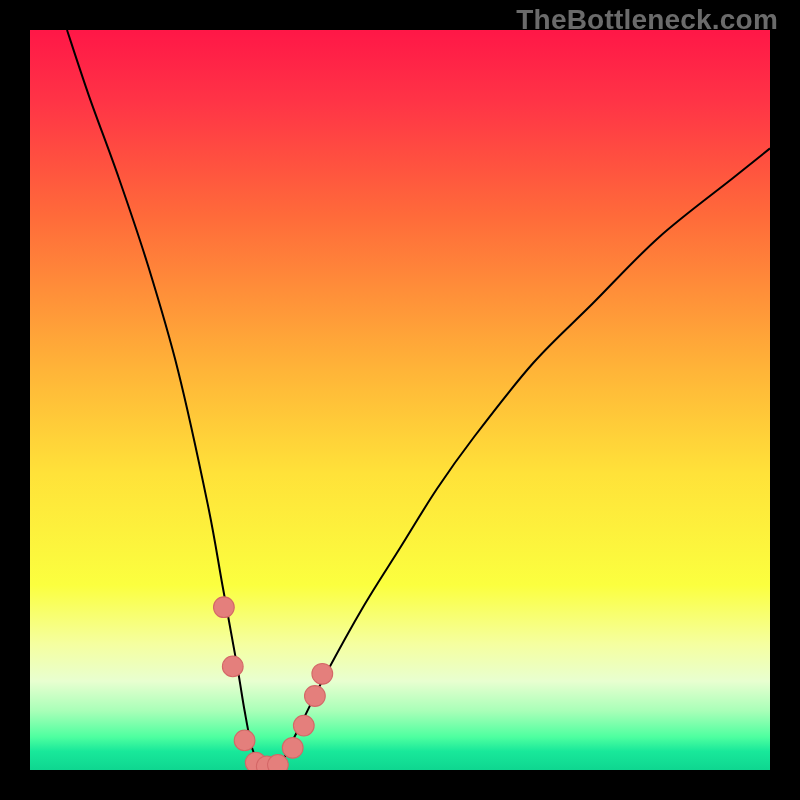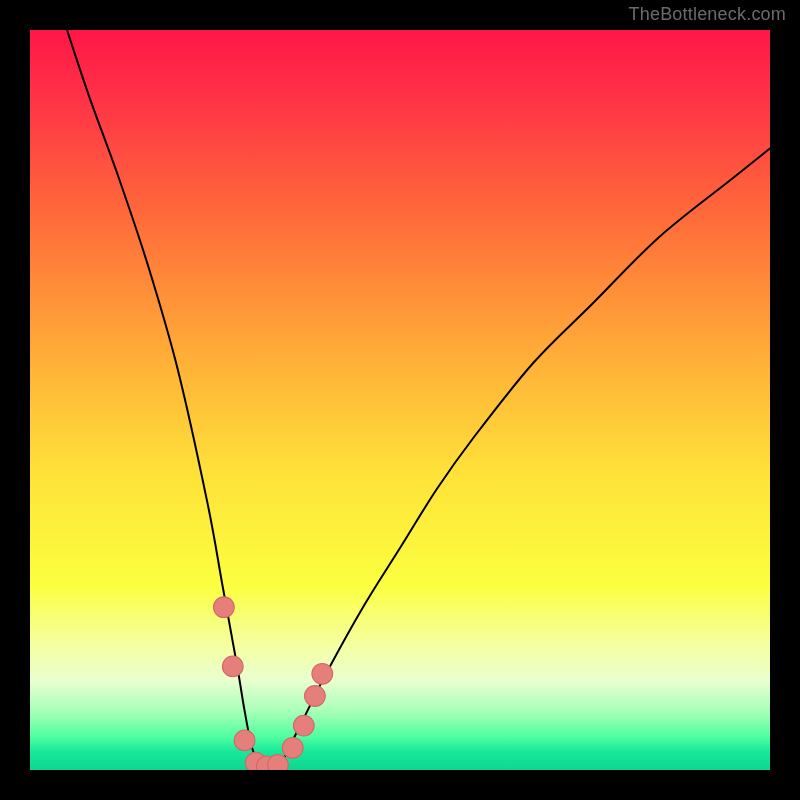--- a/index.html
+++ b/index.html
@@ -30,24 +30,24 @@
   .gradient {
     position: absolute;
     left: 0;
     top: 0;
     width: 100%;
     height: 100%;
   }
   .watermark {
     position: absolute;
     top: 4px;
-    right: 14px;
+    right: 22px;
     color: #6b6b6b;
-    font-size: 18px;
-    font-weight: 400;
+    font-size: 28px;
+    font-weight: 700;
     letter-spacing: 0.2px;
   }
   svg.curve {
     position: absolute;
     left: 0;
     top: 0;
     width: 100%;
     height: 100%;
   }
 </style>

